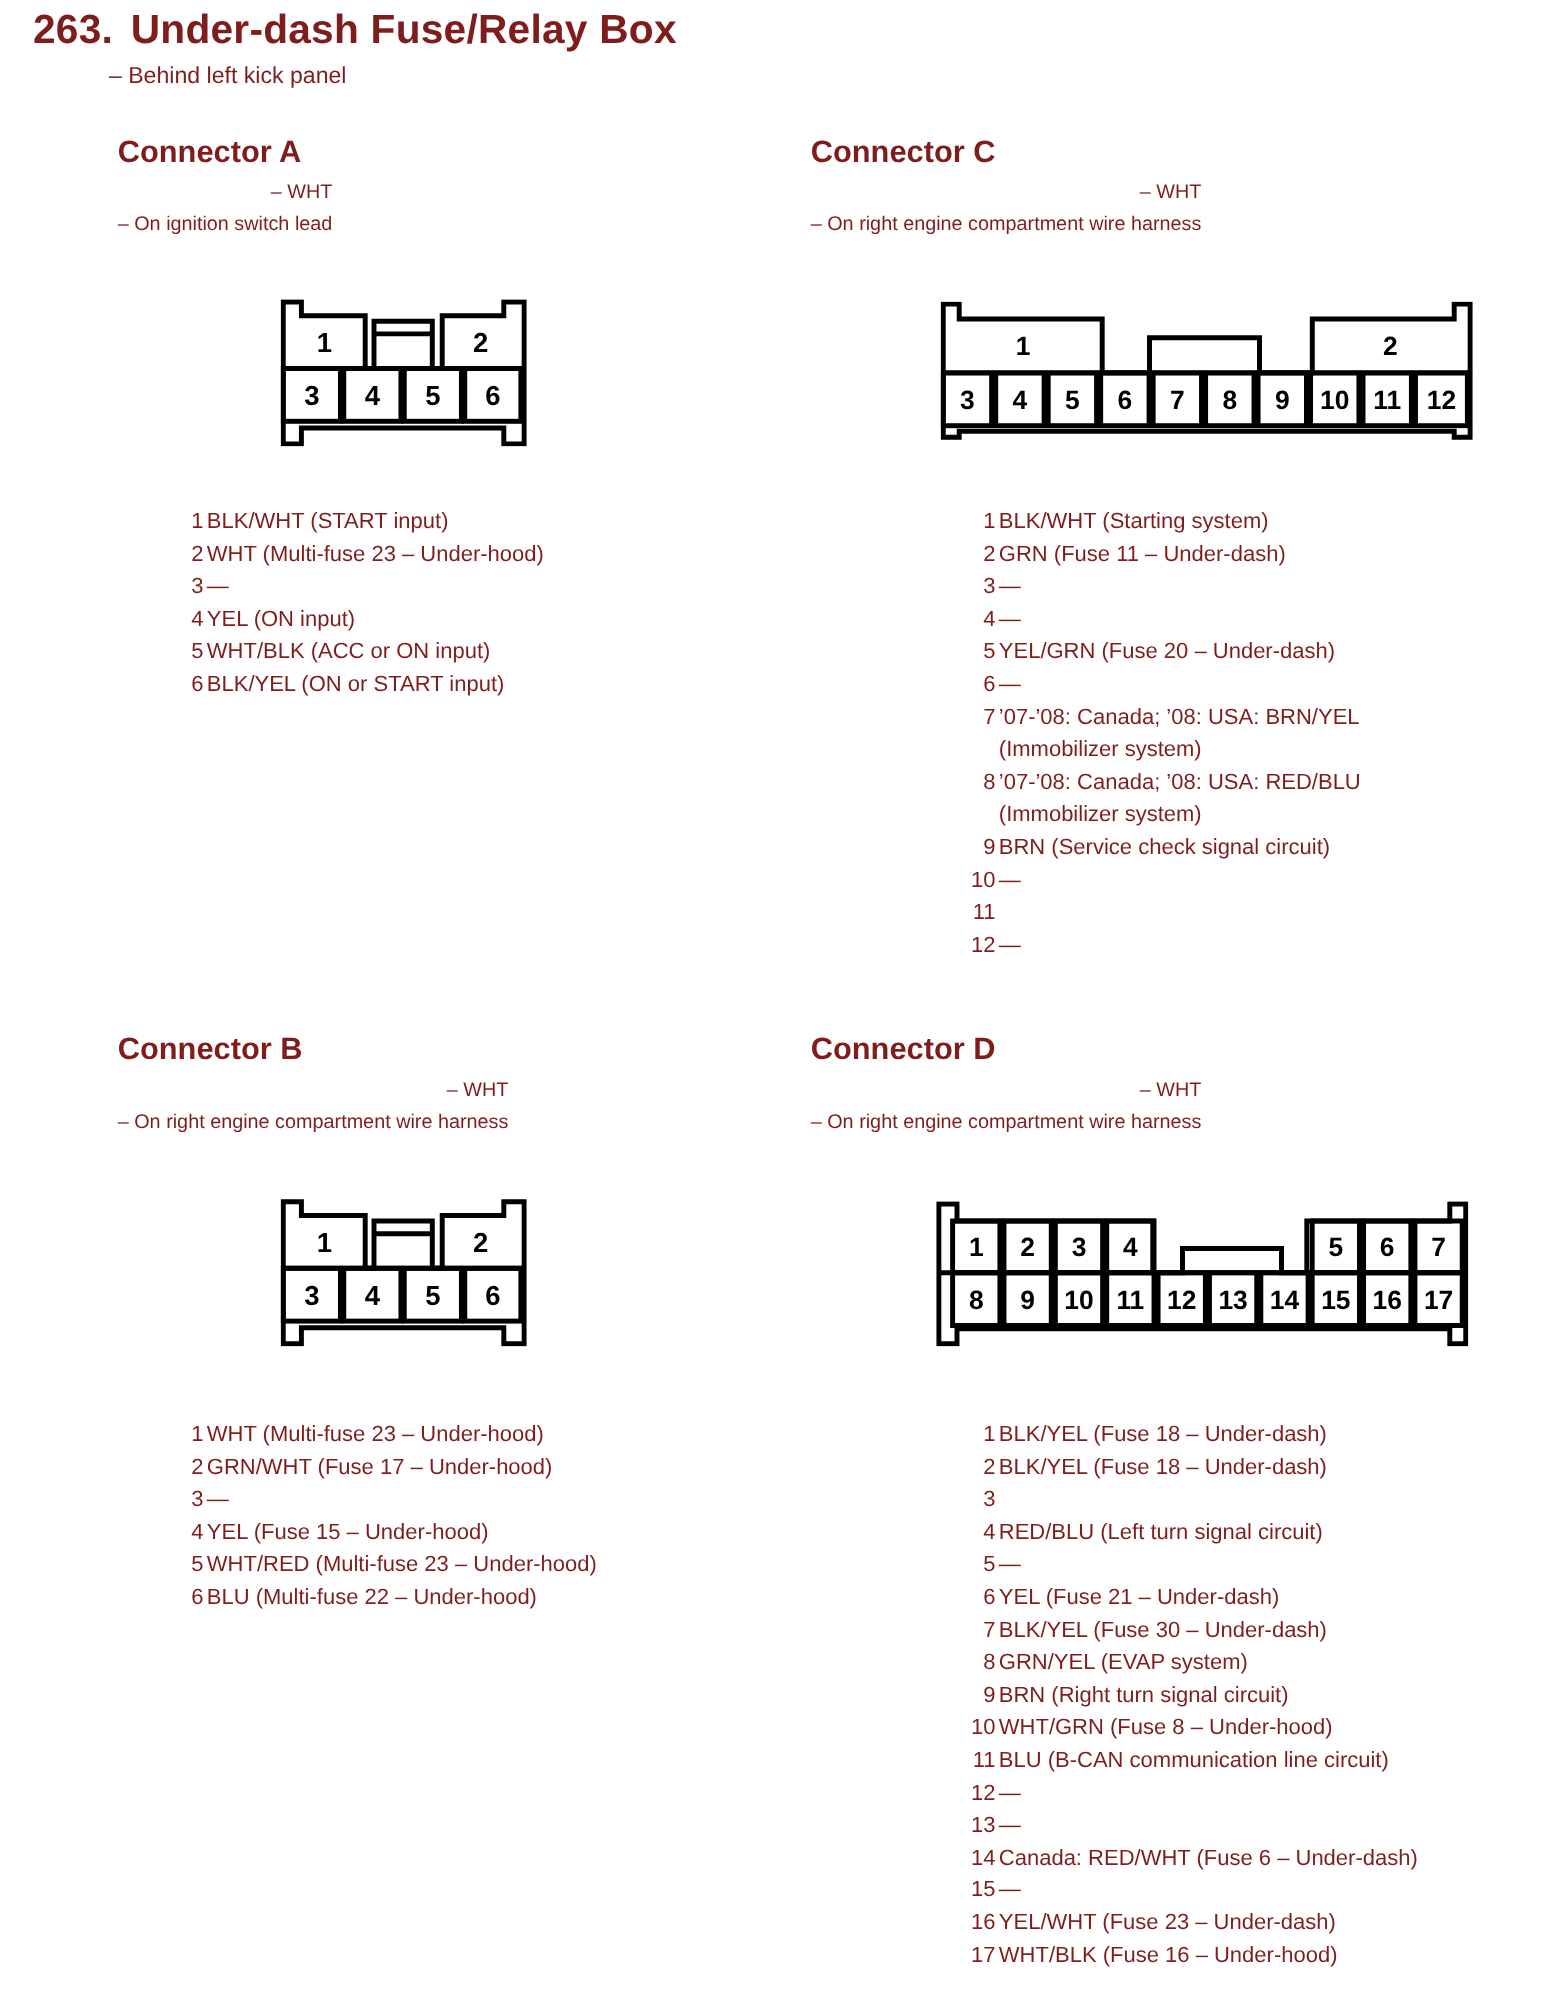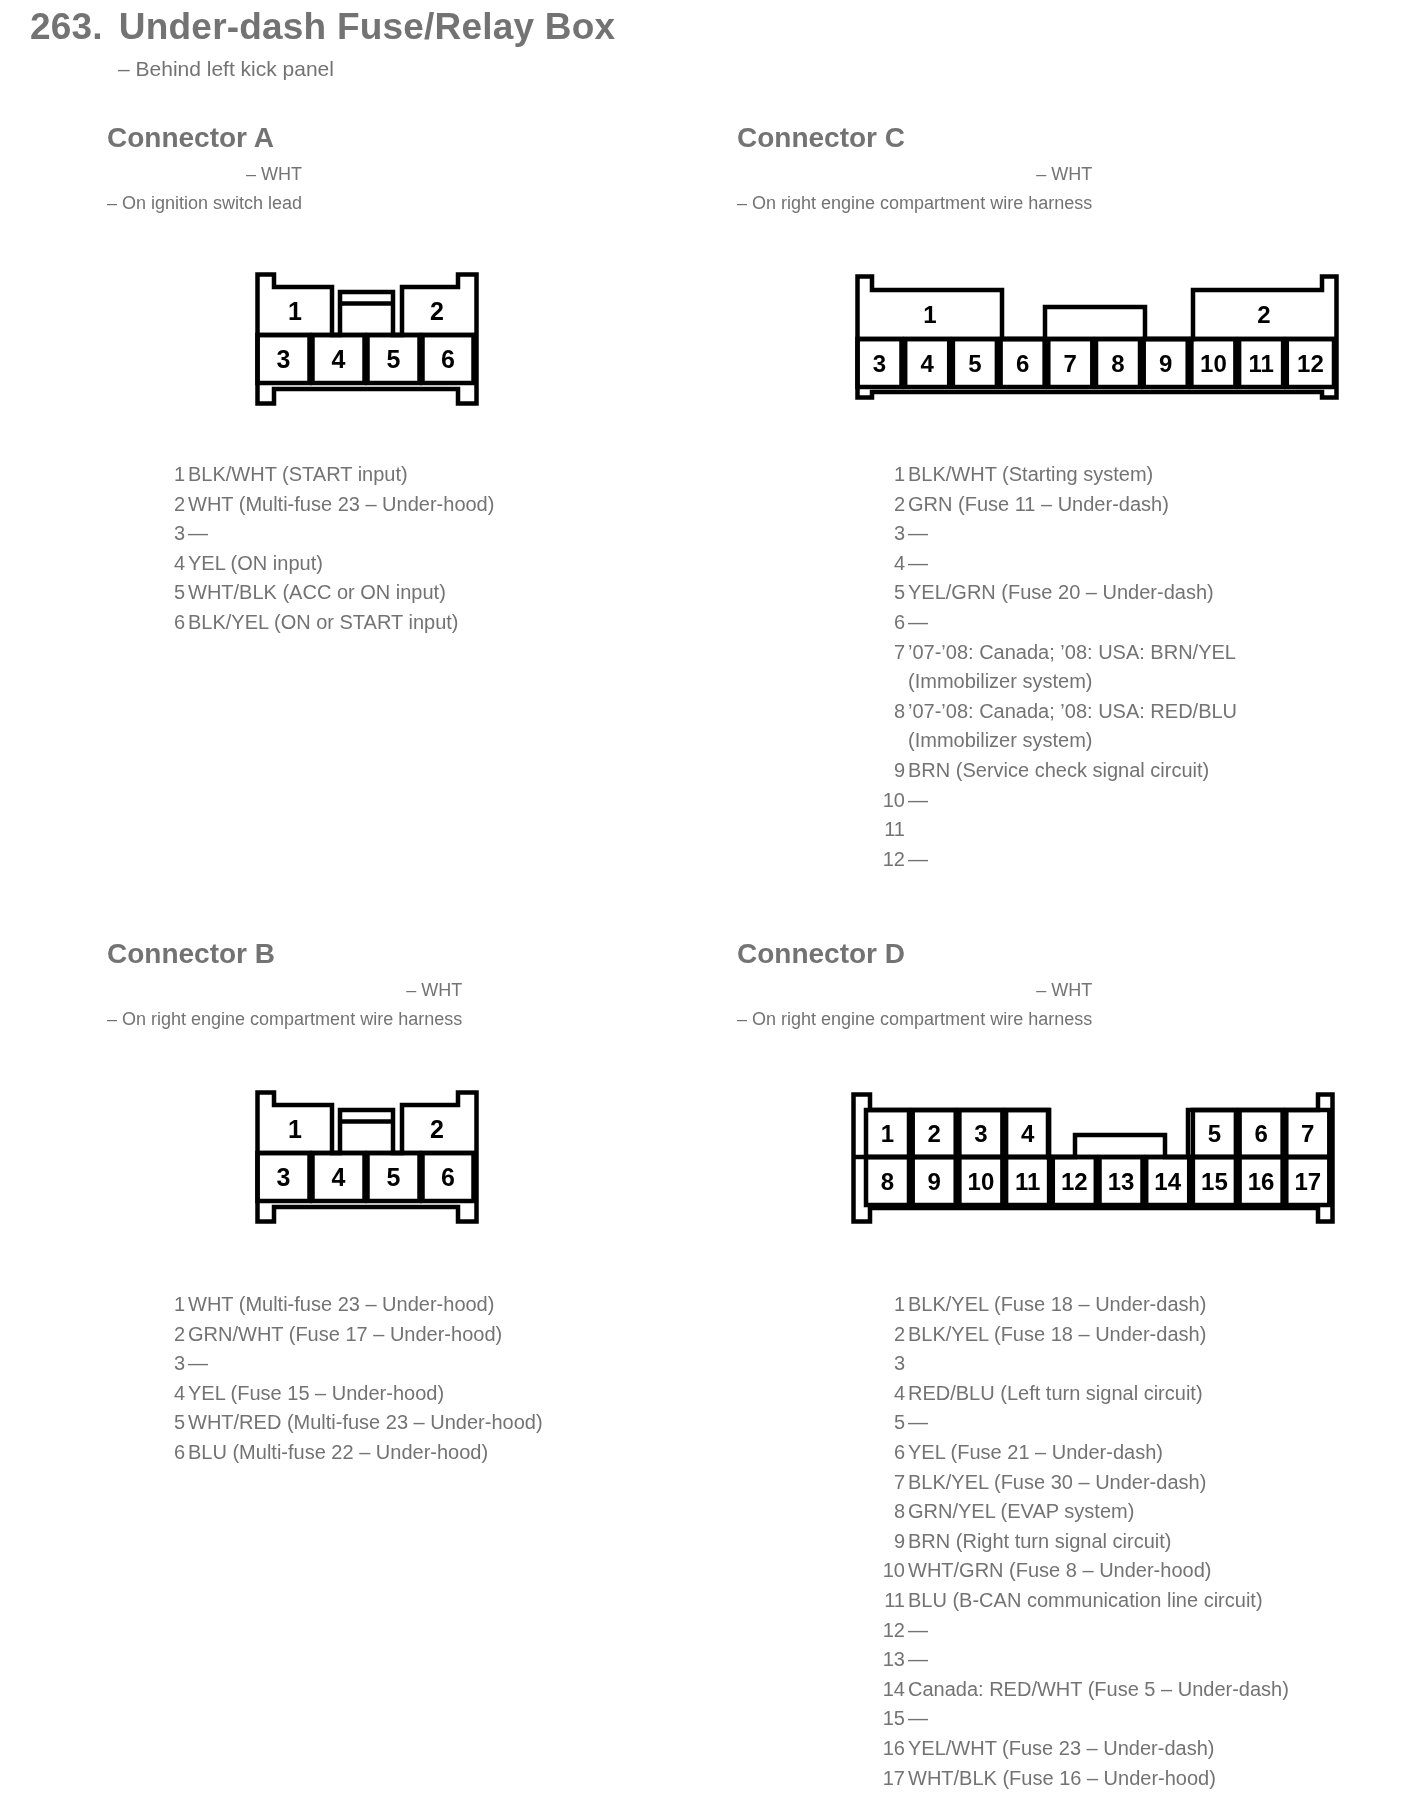--- a/index.html
+++ b/index.html
@@ -1,24 +1,24 @@
 <!DOCTYPE html>
 <html><head>
 <meta charset="utf-8">
 <style>
   html, body { margin:0; padding:0; background:#fff; }
   .page {
     position:relative; width:1408px; height:1816px;
-    background:#ffffff; color:#737373;
+    background:#ffffff; color:#7f1d1d;
     font-family:"Liberation Sans", sans-serif;
     overflow:hidden;
   }
   .title-row { position:absolute; left:30px; top:6px; font-weight:bold; font-size:37px; letter-spacing:0.2px; }
   .title-num { margin-right:16px; }
-  .subtitle { position:absolute; left:118px; top:57px; font-size:21px; }
+  .subtitle { position:absolute; left:99px; top:57px; font-size:21px; }
   section.connector { position:absolute; width:665px; }
   section.connector h2 { position:absolute; left:0; margin:0; font-size:28px; font-weight:bold; }
   .notes { position:absolute; left:0; font-size:18px; line-height:29px;text-align:right; }
   .diagram { position:absolute; }
   .pin-list { position:absolute; left:0; }
   .pin-row { display:flex; font-size:20px; line-height:29.6px; }
   .pin-num { flex:none; width:60px; text-align:right; }
   .pin-desc { margin-left:3px; white-space:pre-line; }
   .list-ab { padding-left:18px; }
   .list-cd { padding-left:108px; }
@@ -310,21 +310,21 @@
       <div class="pin-row">
           <span class="pin-num">12</span>
           <span class="pin-desc">—</span>
         </div>
       <div class="pin-row">
           <span class="pin-num">13</span>
           <span class="pin-desc">—</span>
         </div>
       <div class="pin-row">
           <span class="pin-num">14</span>
-          <span class="pin-desc">Canada: RED/WHT (Fuse 5 – Under-dash)</span>
+          <span class="pin-desc">Canada: RED/WHT (Fuse 6 – Under-dash)</span>
         </div>
       <div class="pin-row">
           <span class="pin-num">15</span>
           <span class="pin-desc">—</span>
         </div>
       <div class="pin-row">
           <span class="pin-num">16</span>
           <span class="pin-desc">YEL/WHT (Fuse 23 – Under-dash)</span>
         </div>
       <div class="pin-row">

